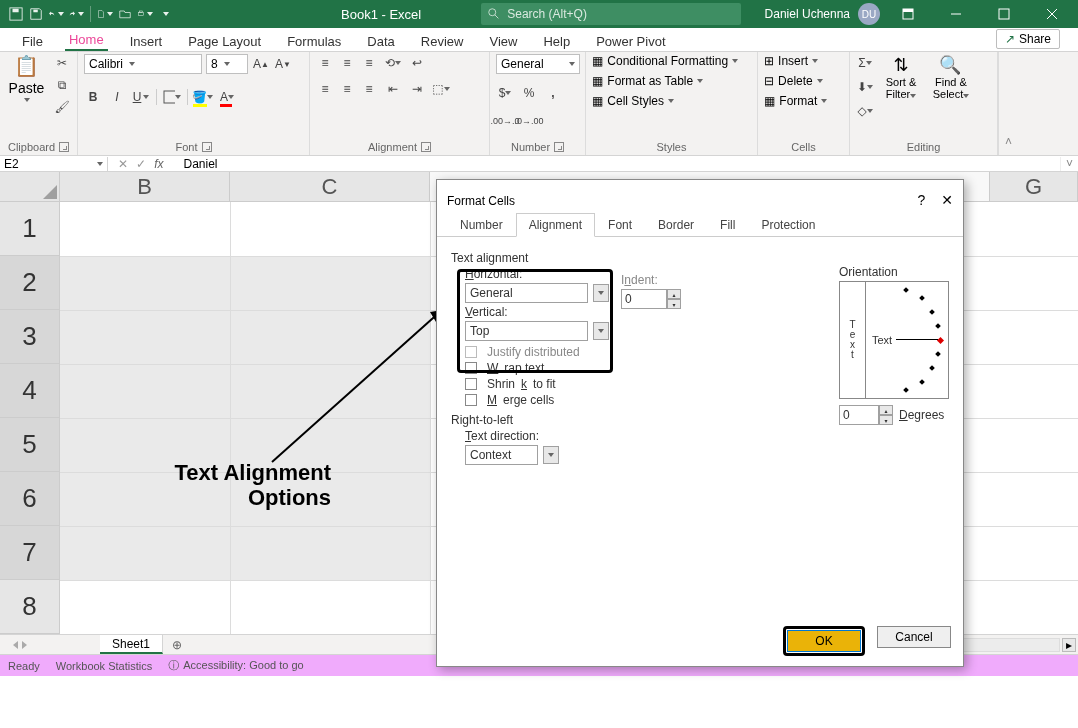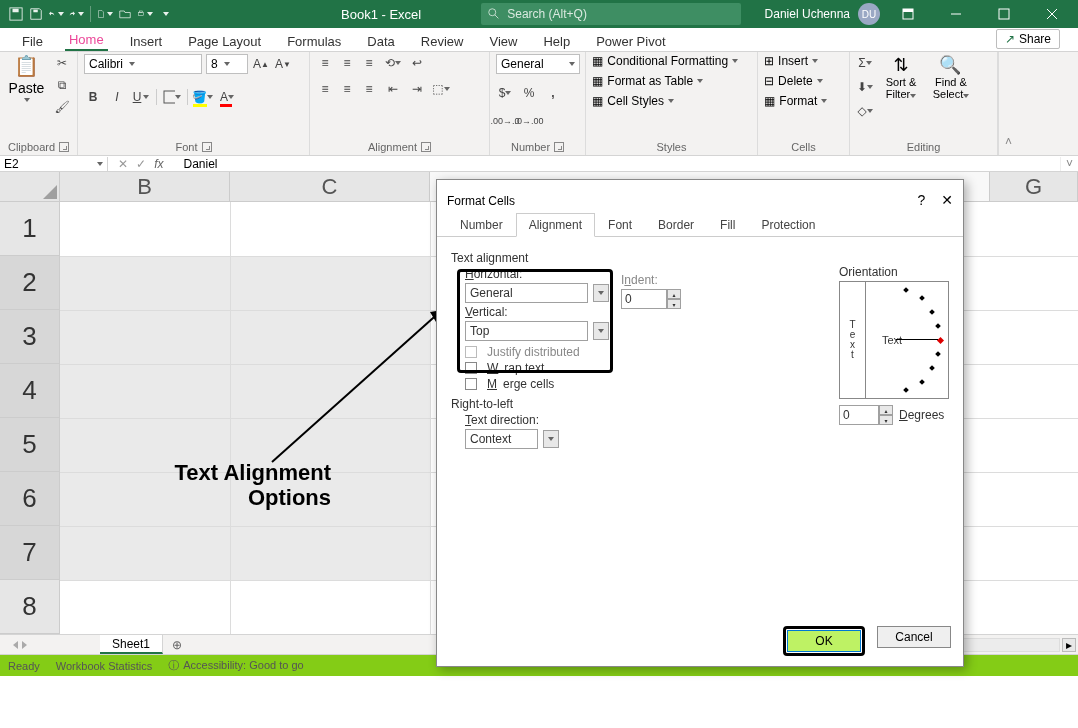--- a/index.html
+++ b/index.html
@@ -67,21 +67,21 @@
   .hscroll-row { height:20px; border-top:1px solid #d4d4d4; display:flex; background:#f3f2f1; align-items:stretch;}
   .tab-nav { width:40px; display:flex; align-items:center; justify-content:center; gap:4px; color:#888;}
   .tab-nav .tri { width:0;height:0;border-top:4px solid transparent;border-bottom:4px solid transparent;}
   .sheet-tab { padding:0 12px; display:flex; align-items:center; border-right:1px solid #d4d4d4; background:#fff; border-bottom:2px solid #217346; font-size:12px;}
   .add-tab { width:28px; display:flex; align-items:center; justify-content:center; color:#666;}
   .hscroll { flex:1; display:flex; align-items:center; padding:0 2px; gap:2px; }
   .hsb-btn { width:14px; height:14px; border:1px solid #bbb; background:#e8e8e8; display:flex; align-items:center; justify-content:center;}
   .hsb-track { flex:1; height:14px; background:#ececec; border:1px solid #ddd; position:relative;}
   .hsb-thumb { position:absolute; left:0; top:0; height:12px; width:30px; background:#cfcfcf;}
   
-  .status-bar { height:22px; background:#84cc16; border-top:1px solid #d4d4d4; display:flex; align-items:center; font-size:11px; color:#555; padding:0 8px; gap:16px;}
+  .status-bar { height:22px; background:#f0abfc; border-top:1px solid #d4d4d4; display:flex; align-items:center; font-size:11px; color:#555; padding:0 8px; gap:16px;}
   .status-right { margin-left:auto; display:flex; align-items:center; gap:10px;}
   .view-btn { width:20px; height:16px; border:1px solid #bbb; display:inline-flex;}
   .zoom-slider { width:80px; height:4px; background:#c8c8c8; position:relative;}
   .zoom-tick { position:absolute; left:50%; top:-3px; width:1px; height:10px; background:#888;}
   .zoom-thumb { position:absolute; right:0; top:-4px; width:8px; height:12px; background:#888;}
 
   
   .dialog { position:absolute; left:436px; top:179px; width:528px; height:488px; background:#fff; border:1px solid #888; box-shadow: 3px 3px 10px rgba(0,0,0,.3); }
   .dlg-title { height:28px; display:flex; align-items:flex-end; padding:0 10px; font-size:12px; }
   .dlg-title .help { margin-left:auto; margin-right:16px; font-size:14px;}
@@ -102,21 +102,21 @@
   .orient-right { flex:1; position:relative; }
   .dot { position:absolute; width:4px; height:4px; background:#000; transform:rotate(45deg);}
   .red-dot { background:#d00; width:5px; height:5px;}
   .spinner { display:flex; }
   .spin-input { width:46px; height:20px; border:1px solid #a0a0a0; padding:0 3px; display:flex; align-items:center;}
   .spin-btns { display:flex; flex-direction:column; }
   .spin-btn { width:14px; height:10px; border:1px solid #a0a0a0; background:#e8e8e8; font-size:6px; display:flex; align-items:center; justify-content:center;}
   .dlg-buttons { position:absolute; right:12px; bottom:10px; display:flex; gap:12px;}
   .dlg-btn { width:74px; height:22px; border:1px solid #888; background:#efefef; display:flex; align-items:center; justify-content:center; font-size:12px;}
   .ok-btn-wrap { border:3px solid #000; border-radius:4px; padding:1px;}
-  .ok-btn { border:1px solid #0078d4; background:#bef264; width:74px; height:22px; display:flex; align-items:center; justify-content:center;}
+  .ok-btn { border:1px solid #0078d4; background:#eab308; width:74px; height:22px; display:flex; align-items:center; justify-content:center;}
 
   .section-hdr { margin-top:6px; margin-bottom:2px;}
   .indent-block { padding-left:14px; }
   
   u.k { text-decoration: underline; }
 </style>
 </head>
 <body>
 
 <div class="title-bar">
@@ -537,20 +537,21 @@
         <div class="spin-input">0</div>
         <div class="spin-btns">
           <div class="spin-btn">▴</div>
           <div class="spin-btn">▾</div>
         </div>
       </div>
     </div>
 
     <div class="indent-block">
       <div class="field-row"><span class="cbx"></span><u class="k">W</u>rap text</div>
+      <div class="field-row"><span class="cbx"></span>Shrin<u class="k">k</u> to fit</div>
       <div class="field-row"><span class="cbx"></span><u class="k">M</u>erge cells</div>
     </div>
 
     <div class="section-hdr">Right-to-left</div>
     <div class="indent-block" style="width:108px">
       <div><u class="k">T</u>ext direction:</div>
       <div class="field-row">
         <div class="select-box">
             <span>Context</span>
           </div>
@@ -563,21 +564,21 @@
     <div class="orient-box">
       <div style="margin-bottom:2px">Orientation</div>
       <div class="orient-diag">
         <div class="orient-left">
           <span>T</span>
             <span>e</span>
             <span>x</span>
             <span>t</span>
         </div>
         <div class="orient-right">
-          <span style="position:absolute;left:16px;top:52px;font-size:11px">Text</span>
+          <span style="position:absolute;left:6px;top:52px;font-size:11px">Text</span>
           <div class="dot" style="left:38px;top:6px"></div>
           <div class="dot" style="left:54px;top:14px"></div>
           <div class="dot" style="left:64px;top:28px"></div>
           <div class="dot" style="left:70px;top:42px"></div>
           <div class="dot red-dot" style="left:72px;top:56px"></div>
           <div class="dot" style="left:70px;top:70px"></div>
           <div class="dot" style="left:64px;top:84px"></div>
           <div class="dot" style="left:54px;top:98px"></div>
           <div class="dot" style="left:38px;top:106px"></div>
           <div style="position:absolute;left:30px;top:57px;width:42px;height:1px;background:#000"></div>

